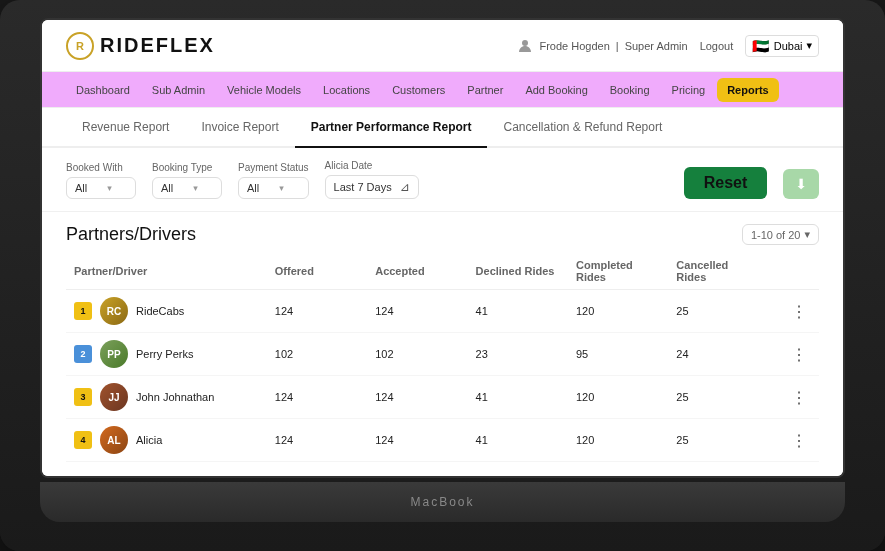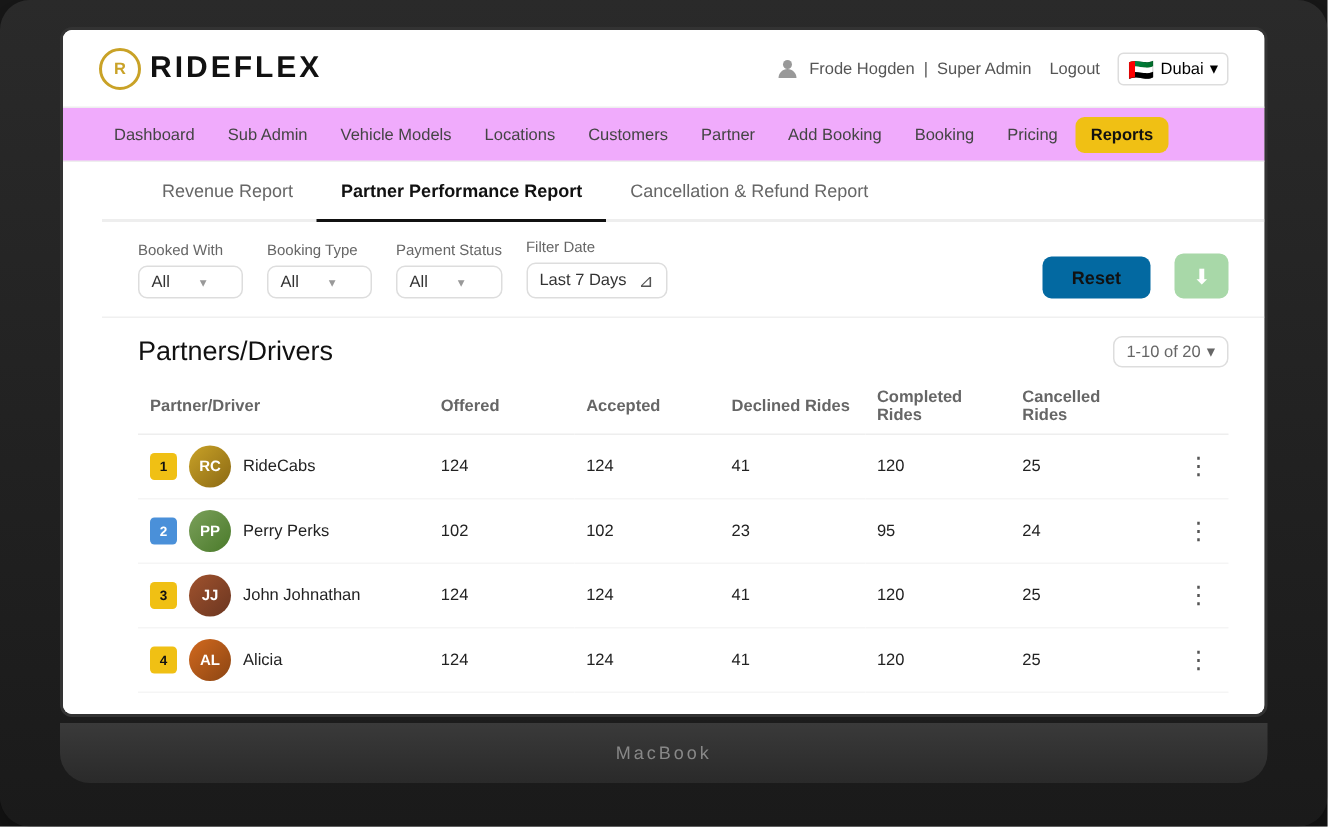--- a/index.html
+++ b/index.html
@@ -141,21 +141,20 @@
       background: #f0c014;
       color: #111;
       font-weight: 600;
       border-radius: 6px;
     }
     
     .content {
       flex: 1;
       background: #fff;
       overflow: hidden;
-      padding-left: 26px;
     }
     
     .tabs {
       display: flex;
       border-bottom: 2px solid #eee;
       padding: 0 24px;
       gap: 0;
     }
     .tab {
       padding: 12px 16px;
@@ -214,26 +213,26 @@
       background: #fff;
       gap: 8px;
       cursor: pointer;
     }
     .funnel-icon {
       color: #555;
       font-size: 12px;
     }
     .filters-spacer { flex: 1; }
     .reset-btn {
-      background: #0369a1;
+      background: #15803d;
       color: #111;
       border: none;
       border-radius: 6px;
       padding: 7px 20px;
-      font-size: 12px;
+      font-size: 16px;
       font-weight: 600;
       cursor: pointer;
     }
     .download-btn {
       background: #a8d8a8;
       color: #fff;
       border: none;
       border-radius: 6px;
       padding: 7px 12px;
       font-size: 14px;
@@ -377,20 +376,21 @@
         <div class="nav-item">Add Booking</div>
         <div class="nav-item">Booking</div>
         <div class="nav-item">Pricing</div>
         <div class="nav-item active">Reports</div>
       </div>
 
       <div class="content">
 
         <div class="tabs">
           <div class="tab">Revenue Report</div>
+          <div class="tab">Invoice Report</div>
           <div class="tab active">Partner Performance Report</div>
           <div class="tab">Cancellation &amp; Refund Report</div>
         </div>
 
         <div class="filters">
           <div class="filter-group">
             <span class="filter-label">Booked With</span>
             <div class="filter-select">
               <span>All</span>
               <span class="chevron">▾</span>
@@ -404,21 +404,21 @@
             </div>
           </div>
           <div class="filter-group">
             <span class="filter-label">Payment Status</span>
             <div class="filter-select">
               <span>All</span>
               <span class="chevron">▾</span>
             </div>
           </div>
           <div class="filter-group">
-            <span class="filter-label">Filter Date</span>
+            <span class="filter-label">Alicia Date</span>
             <div class="date-filter">
               <span>Last 7 Days</span>
               <span class="funnel-icon">⊿</span>
             </div>
           </div>
           <div class="filters-spacer"></div>
           <button class="reset-btn">Reset</button>
           <button class="download-btn">
             <span>⬇</span>
           </button>

